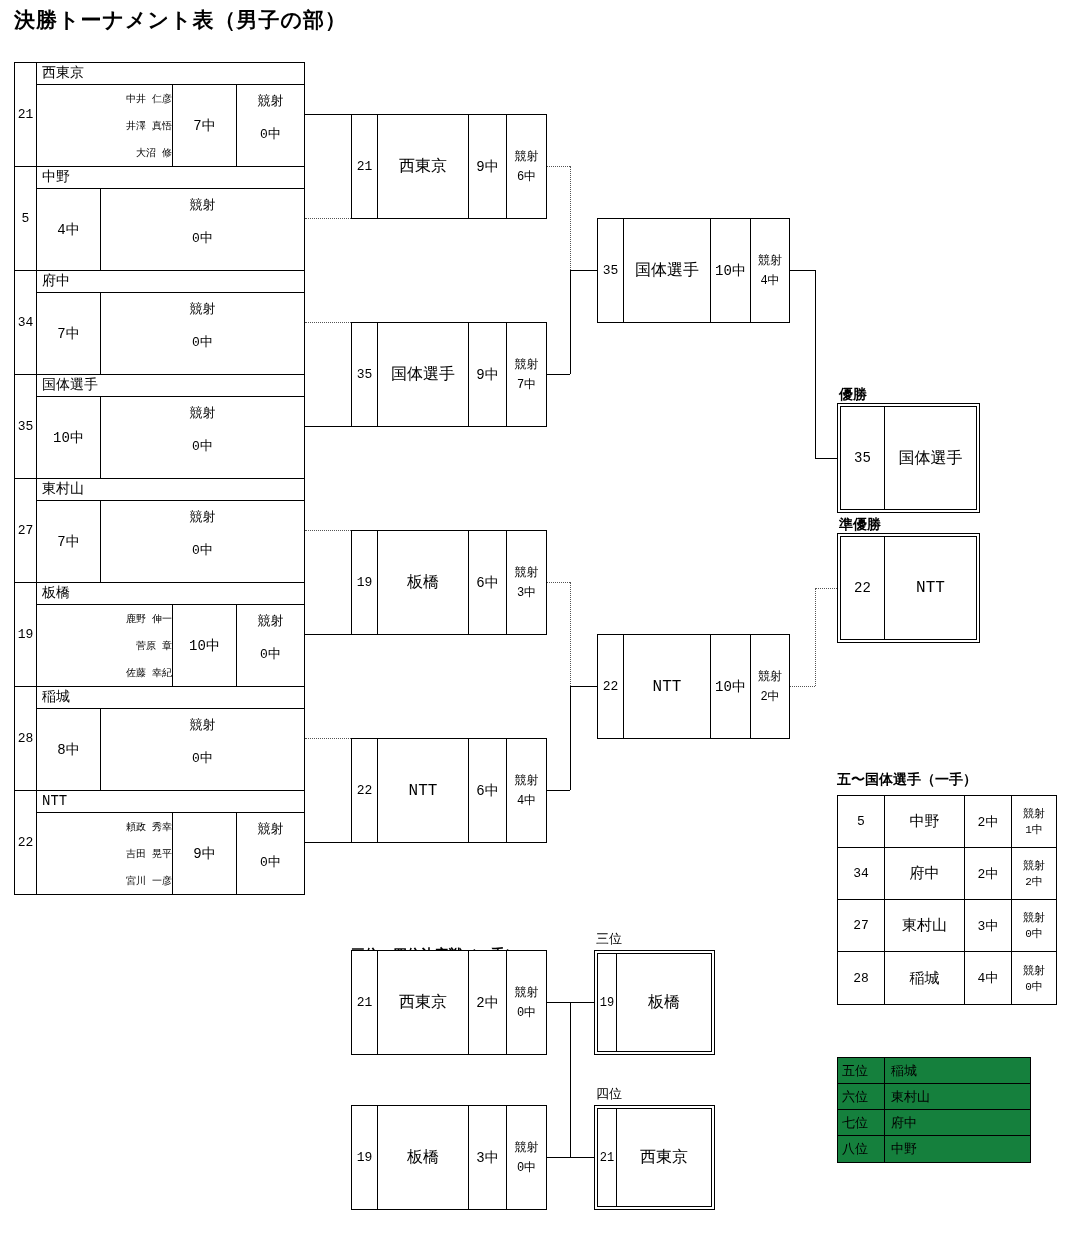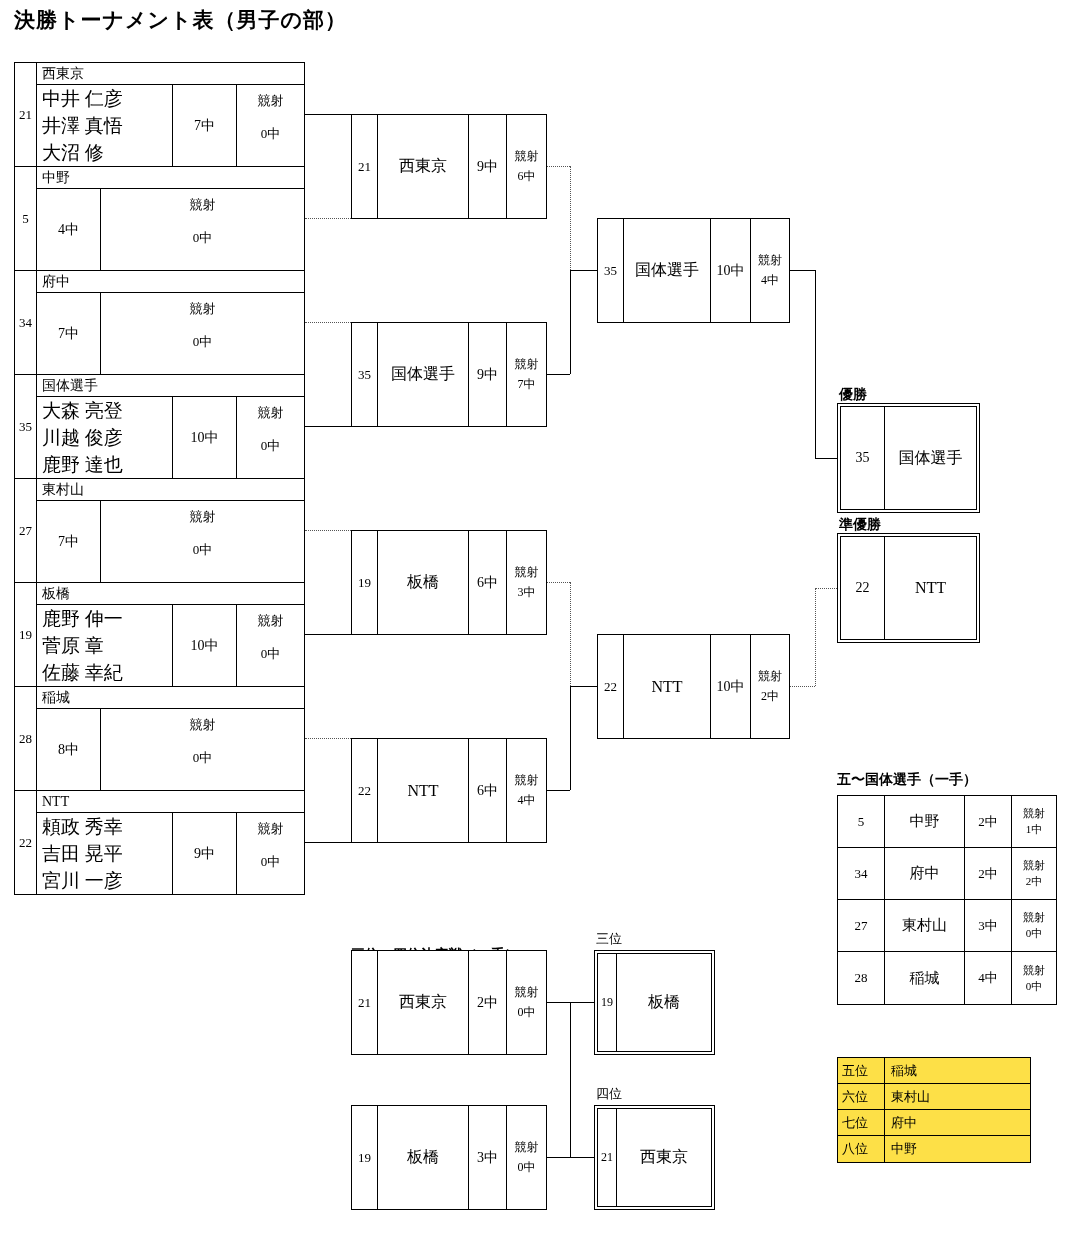--- a/index.html
+++ b/index.html
@@ -1,37 +1,37 @@
 <!DOCTYPE html>
 <html><head>
 <meta charset="utf-8">
 <title>決勝トーナメント表</title>
 <style>
   * { margin:0; padding:0; box-sizing:border-box; }
   html,body { background:#fff; }
   .canvas {
     position:relative; width:1068px; height:1238px; background:#ffffff;
-    font-family:Liberation Serif, serif; color:#000;
+    font-family:Liberation Mono, monospace; color:#000;
   }
   .abs { position:absolute; }
   .title { left:14px; top:6px; font-size:21px; font-weight:bold; letter-spacing:1px; }
 
   
   .r1block { left:14px; width:291px; height:105px; }
   .r1seed {
     position:absolute; left:0; top:0; width:23px; height:105px;
     border:1px solid #000; display:flex; align-items:center; justify-content:center;
     font-size:13px;
   }
   .r1team { position:absolute; left:22px; top:0; width:269px; height:105px; border:1px solid #000; }
   .r1header { height:22px; border-bottom:1px solid #000; font-size:14px; line-height:21px; padding-left:5px; }
   .r1body { display:flex; height:81px; }
   .r1players {
     width:136px; border-right:1px solid #000; display:flex; flex-direction:column;
-    justify-content:space-around; padding-left:5px; font-size:19px;
+    justify-content:space-around; padding-left:5px; font-size:10px;align-items:flex-end;
   }
   .r1score { width:64px; border-right:1px solid #000; display:flex; align-items:center; justify-content:center; font-size:14px; }
   .r1kyosha { flex:1; display:flex; flex-direction:column; align-items:center; padding-top:7px; gap:15px; font-size:13px; }
 
   
   .mbox { display:flex; border:1px solid #000; background:#fff; }
   .mseed { width:26px; border-right:1px solid #000; display:flex; align-items:center; justify-content:center; font-size:13px; }
   .mname { flex:1; border-right:1px solid #000; display:flex; align-items:center; justify-content:center; font-size:16px; }
   .mscore { width:38px; border-right:1px solid #000; display:flex; align-items:center; justify-content:center; font-size:14px; }
   .mkyosha { width:39px; display:flex; flex-direction:column; align-items:center; justify-content:center; gap:3px; font-size:12px; }
@@ -48,21 +48,21 @@
   
   .ptable { border:1px solid #000; width:220px; background:#fff; }
   .prow { display:flex; height:52px; border-bottom:1px solid #000; }
   .prow:last-child { border-bottom:none; }
   .pseed { width:47px; border-right:1px solid #000; display:flex; align-items:center; justify-content:center; font-size:13px; }
   .pname { width:80px; border-right:1px solid #000; display:flex; align-items:center; justify-content:center; font-size:15px; }
   .pscore { width:47px; border-right:1px solid #000; display:flex; align-items:center; justify-content:center; font-size:13px; }
   .pkyosha { flex:1; display:flex; flex-direction:column; align-items:center; justify-content:center; gap:1px; font-size:11px; }
 
   
-  .stable { border:1px solid #000; width:194px; background:#fde047; }
+  .stable { border:1px solid #000; width:194px; background:#15803d; }
   .srow { display:flex; height:26px; border-bottom:1px solid #000; }
   .srow:last-child { border-bottom:none; }
   .srank { width:47px; border-right:1px solid #000; font-size:13px; display:flex; align-items:center; padding-left:4px; }
   .steam { flex:1; font-size:13px; display:flex; align-items:center; padding-left:6px; }
 
   
   .hline { position:absolute; height:0; border-top:1px solid #000; }
   .vline { position:absolute; width:0; border-left:1px solid #000; }
   .hline.dotted { border-top:1px dotted #555; }
   .vline.dotted { border-left:1px dotted #555; }
@@ -119,25 +119,20 @@
         </div>
       </div>
     </div>
   </div>
 
   <div class="abs r1block" style="top:374px">
     <div class="r1seed">35</div>
     <div class="r1team">
       <div class="r1header">国体選手</div>
       <div class="r1body">
-        <div class="r1players">
-          <div>大森 亮登</div>
-          <div>川越 俊彦</div>
-          <div>鹿野 達也</div>
-        </div>
         <div class="r1score">10中</div>
         <div class="r1kyosha">
           <div>競射</div>
           <div>0中</div>
         </div>
       </div>
     </div>
   </div>
 
   <div class="abs r1block" style="top:478px">

